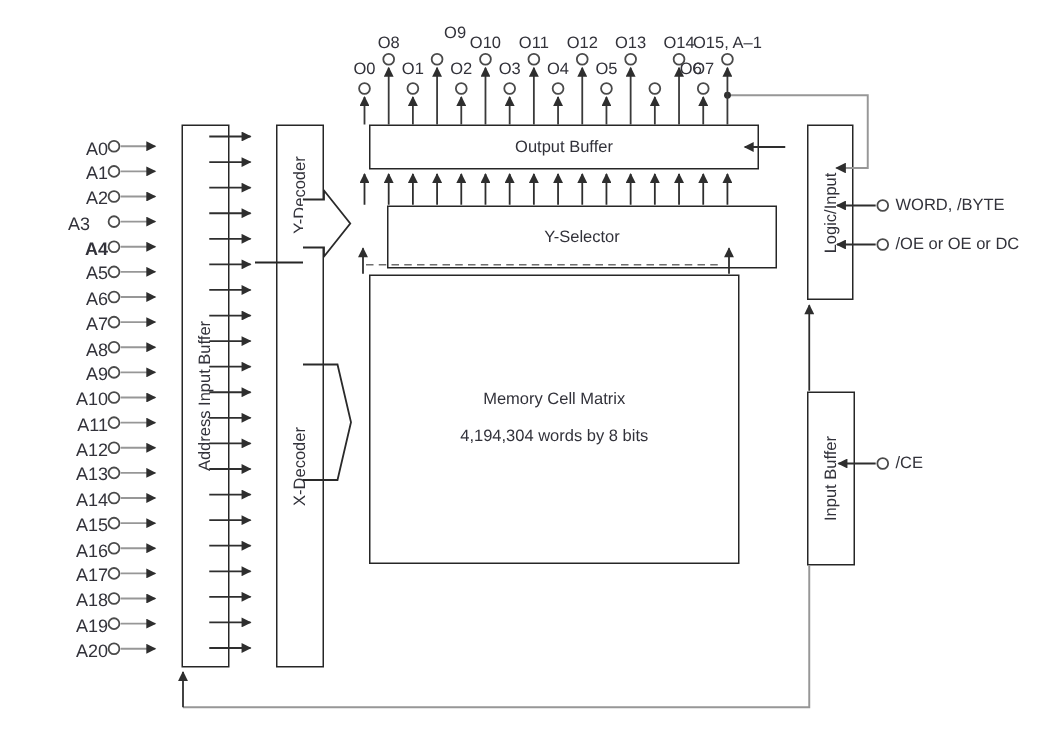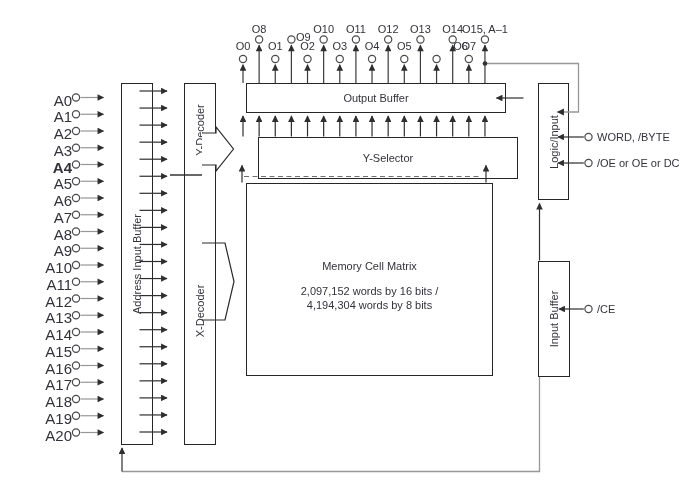--- a/index.html
+++ b/index.html
@@ -5,21 +5,21 @@
   html,body{margin:0;padding:0;background:#ffffff;}
   #canvas{
     position:relative;width:698px;height:486px;background:#ffffff;overflow:hidden;
     font-family:"Liberation Sans", sans-serif;
   }
   .box{position:absolute;box-sizing:border-box;border:1.4px solid #262626;background:#ffffff;margin-left:14px;}
   .hlabel{display:flex;align-items:center;justify-content:center;width:100%;height:100%;
           font-size:11px;color:#32323a;}
   .vlabel{position:absolute;left:50%;top:50%;transform:translate(-50%,-50%) rotate(-90deg);
           white-space:nowrap;font-size:11px;color:#32323a;}
-  .addr-label{position:absolute;width:44px;text-align:right;font-size:15px;color:#32323a;}
+  .addr-label{position:absolute;width:44px;text-align:right;font-size:12px;color:#32323a;}
   .term-label{position:absolute;width:64px;text-align:center;font-size:11px;color:#32323a;}
   .ctl-label{position:absolute;font-size:11px;color:#32323a;white-space:nowrap;}
   .matrix-title{position:absolute;left:0;top:76px;width:100%;text-align:center;
                 font-size:11px;color:#32323a;}
   .matrix-cap{position:absolute;left:0;top:100px;width:100%;text-align:center;
               font-size:11px;line-height:14px;color:#32323a;}
   svg.wires{position:absolute;left:0;top:0;pointer-events:none;}
 </style>
 </head>
 <body>
@@ -39,42 +39,41 @@
     <div class="hlabel">Output Buffer</div>
   </div>
 
   <div class="box" style="left:244px;top:137px;width:260px;height:42px;">
     <div class="hlabel">Y-Selector</div>
   </div>
 
   <div class="box" style="left:232px;top:183px;width:247px;height:193px;">
     <div class="matrix-title">Memory Cell Matrix</div>
     <div class="matrix-cap">
-      <div>2,097,152 words by 16 bits /</div>
       <div>4,194,304 words by 8 bits</div>
     </div>
   </div>
 
   <div class="box" style="left:524px;top:83px;width:31px;height:117px;">
     <div class="vlabel">Logic/Input</div>
   </div>
 
   <div class="box" style="left:524px;top:261px;width:32px;height:116px;">
     <div class="vlabel">Input Buffer</div>
   </div>
 
   <div class="ctl-label" style="left:597px;top:131px;">WORD, /BYTE</div>
   <div class="ctl-label" style="left:597px;top:157px;">/OE or OE or DC</div>
   <div class="ctl-label" style="left:597px;top:303px;">/CE</div>
 
   <div id="addr-labels">
       <div class="addr-label" style="left:28px;top:91.5px;">A0</div>
       <div class="addr-label" style="left:28px;top:108.25px;">A1</div>
       <div class="addr-label" style="left:28px;top:125px;">A2</div>
-      <div class="addr-label" style="left:28px;top:141.75px;">A3</div>
+      <div class="addr-label" style="left:16px;top:141.75px;">A3</div>
       <div class="addr-label" style="left:28px;top:158.5px;font-weight:bold;">A4</div>
       <div class="addr-label" style="left:28px;top:175.25px;">A5</div>
       <div class="addr-label" style="left:28px;top:192px;">A6</div>
       <div class="addr-label" style="left:28px;top:208.75px;">A7</div>
       <div class="addr-label" style="left:28px;top:225.5px;">A8</div>
       <div class="addr-label" style="left:28px;top:242.25px;">A9</div>
       <div class="addr-label" style="left:28px;top:259px;text-align:right;">A10</div>
       <div class="addr-label" style="left:28px;top:276px;">A11</div>
       <div class="addr-label" style="left:28px;top:292.5px;">A12</div>
       <div class="addr-label" style="left:28px;top:309.25px;">A13</div>
@@ -83,21 +82,21 @@
       <div class="addr-label" style="left:28px;top:359.5px;">A16</div>
       <div class="addr-label" style="left:28px;top:376.25px;">A17</div>
       <div class="addr-label" style="left:28px;top:393px;">A18</div>
       <div class="addr-label" style="left:28px;top:409.75px;">A19</div>
       <div class="addr-label" style="left:28px;top:426.5px;">A20</div>
     </div>
   <div id="term-labels">
       <div class="term-label" style="left:211px;top:40px;">O0</div>
       <div class="term-label" style="left:227.13px;top:23px;">O8</div>
       <div class="term-label" style="left:243.26px;top:40px;">O1</div>
-      <div class="term-label" style="left:259.39px;top:31px;padding-left:12px;">O9</div>
+      <div class="term-label" style="left:259.39px;top:16px;padding-left:12px;">O9</div>
       <div class="term-label" style="left:275.52px;top:40px;">O2</div>
       <div class="term-label" style="left:291.65px;top:23px;">O10</div>
       <div class="term-label" style="left:307.78px;top:40px;">O3</div>
       <div class="term-label" style="left:323.90999999999997px;top:23px;">O11</div>
       <div class="term-label" style="left:340.03999999999996px;top:40px;">O4</div>
       <div class="term-label" style="left:356.16999999999996px;top:23px;">O12</div>
       <div class="term-label" style="left:372.29999999999995px;top:40px;">O5</div>
       <div class="term-label" style="left:388.42999999999995px;top:23px;">O13</div>
       <div class="term-label" style="left:404.56px;top:40px;padding-left:24px;">O6</div>
       <div class="term-label" style="left:420.69px;top:23px;">O14</div>

